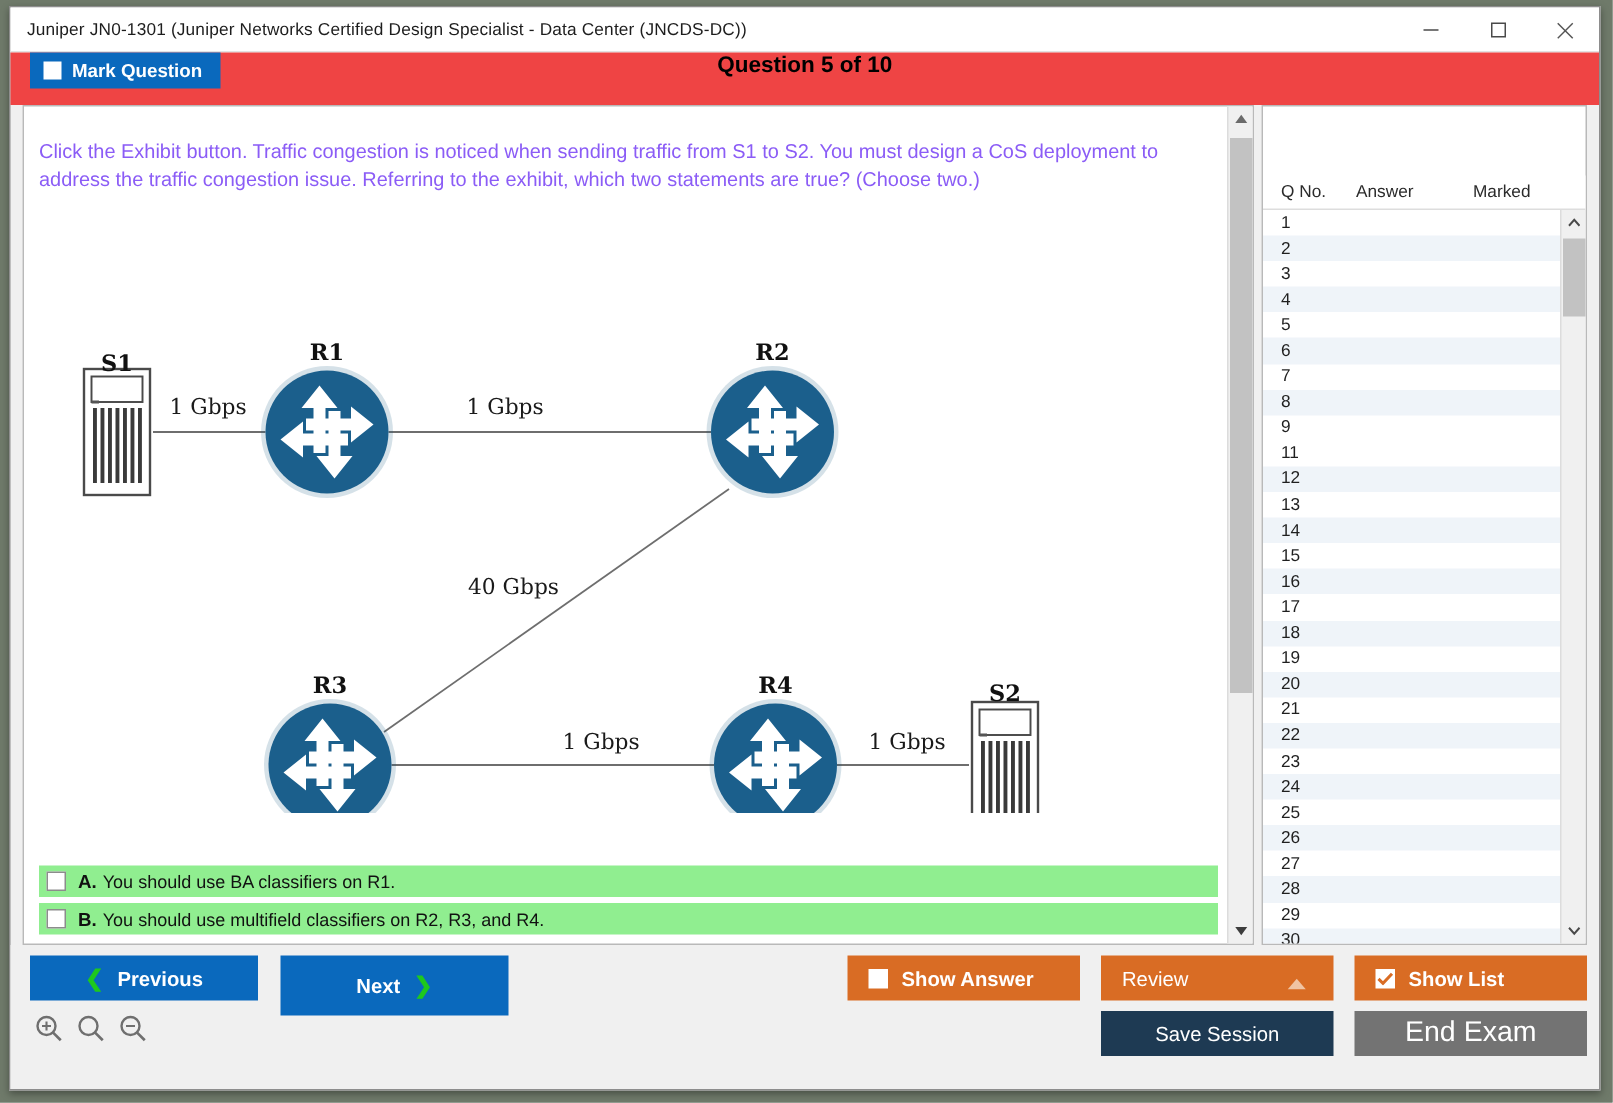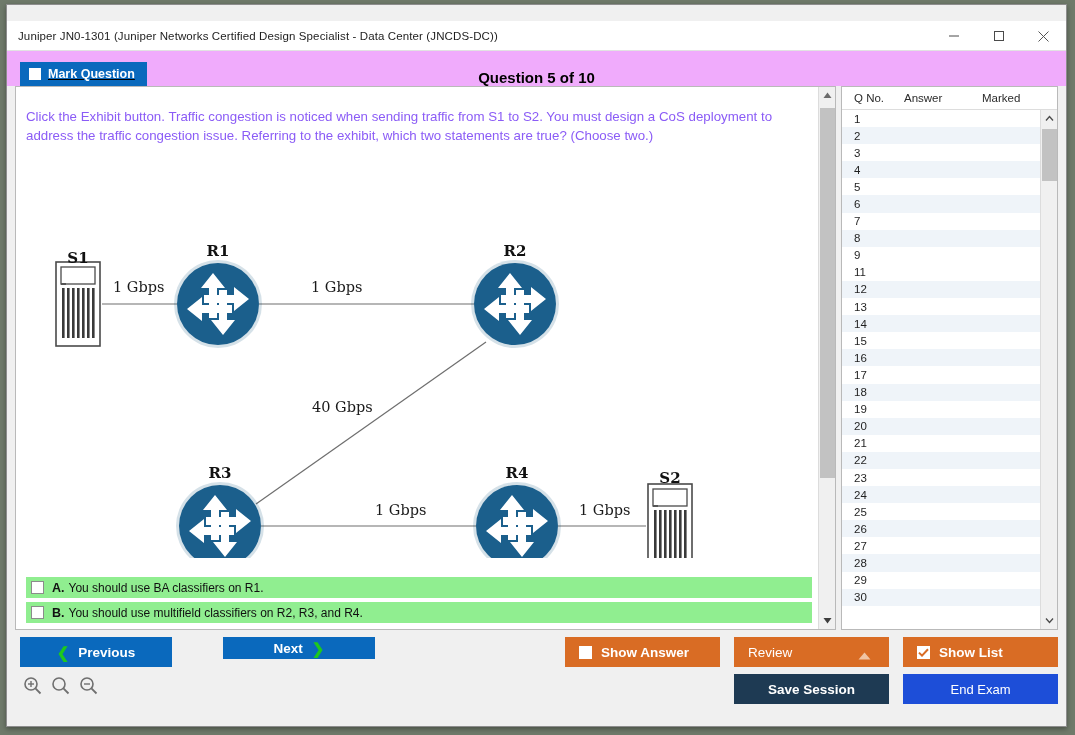--- a/index.html
+++ b/index.html
@@ -21,41 +21,40 @@
     box-shadow: 0 2px 5px rgba(0,0,0,.35);
     display: flex; flex-direction: column;
   }
 
   
   #title-bar {
     height: 30px; flex: 0 0 30px;
     background: #ffffff;
     display: flex; align-items: center;
     border-bottom: 1px solid #e2e2e2;
-    margin-top: 16px;
   }
   #title-text {
     font-size: 11.5px; color: #1d1d1d;
     padding-left: 11px; white-space: nowrap;
     letter-spacing: .01em;
   }
   #win-controls { margin-left: auto; display: flex; height: 100%; }
   .win-btn {
     width: 45px; height: 30px;
     display: flex; align-items: center; justify-content: center;
     cursor: default;
   }
   .win-btn svg { display: block; }
 
   
   #sub-header {
     height: 35px; flex: 0 0 35px;
-    background: #f0abfc;
-    position: relative;
-    display: flex; align-items: flex-end; text-decoration: underline;
+    background: #ef4444;
+    position: relative;
+    display: flex; align-items: flex-start;
   }
   #mark-question-btn {
     margin-left: 13px;
     height: 24px;
     background: #0a69bd;
     color: #ffffff;
     font-size: 12.5px; font-weight: bold;
     display: flex; align-items: center; gap: 7px;
     padding: 0 12px 0 9px;
     border: none; cursor: pointer;
@@ -166,20 +165,21 @@
     display: flex; flex-direction: column;
     background: #ffffff;
     border: 1px solid #b9b9b9;
   }
   #list-header {
     flex: 0 0 23px;
     display: flex; align-items: center;
     font-size: 11.5px; color: #2b2b2b;
     background: #ffffff;
     border-bottom: 1px solid #dddddd;
+    margin-top: 46px;
   }
   .lh-qno    { width: 62px; padding-left: 12px; }
   .lh-answer { width: 78px; }
   .lh-marked { flex: 1 1 auto; }
   #list-body-wrap { flex: 1 1 auto; display: flex; min-height: 0; }
   #list-rows {
     flex: 1 1 auto;
     overflow: hidden;
     position: relative;
   }
@@ -201,44 +201,44 @@
   }
   .btn {
     border: none; cursor: pointer;
     font-family: "Liberation Sans", sans-serif;
     font-size: 13.5px; font-weight: bold;
     color: #ffffff;
     display: flex; align-items: center; justify-content: center;
     position: absolute;
   }
   #btn-previous { left: 13px;  top: 7px;  width: 152px; height: 30px; background: #0a69bd; gap: 9px; }
-  #btn-next     { left: 180px; top: 7px;  width: 152px; height: 22px; background: #0a69bd; gap: 9px; margin-left: 36px; }
+  #btn-next     { left: 180px; top: 7px;  width: 152px; height: 40px; background: #0a69bd; gap: 9px; }
   .chev { color: #1ec81e; font-size: 15px; font-weight: bold; line-height: 1; }
 
   #btn-show-answer {
     left: 558px; top: 7px; width: 155px; height: 30px;
     background: #d96c24; gap: 9px; justify-content: flex-start; padding-left: 14px;
   }
   #btn-review {
     left: 727px; top: 7px; width: 155px; height: 30px;
     background: #d96c24; justify-content: flex-start; padding-left: 14px;
     font-weight: normal;
   }
   #review-caret { position: absolute; right: 18px; top: 11px; }
   #btn-show-list {
     left: 896px; top: 7px; width: 155px; height: 30px;
     background: #d96c24; gap: 9px; justify-content: flex-start; padding-left: 14px; align-items: center;
   }
   #btn-save-session {
     left: 727px; top: 44px; width: 155px; height: 30px;
-    background: #1e3a53; font-weight: bold; font-size: 13.5px;
+    background: #1e3a53; font-weight: normal; font-size: 13.5px;
   }
   #btn-end-exam {
     left: 896px; top: 44px; width: 155px; height: 30px;
-    background: #1d4ed8; font-weight: normal; font-size: 13px;
+    background: #737373; font-weight: normal; font-size: 19px;
   }
   .wc-check {
     width: 13px; height: 13px; background: #ffffff; flex: 0 0 13px;
     display: flex; align-items: center; justify-content: center;
   }
   .wc-check svg { display: block; }
 
   #zoom-controls {
     position: absolute; left: 16px; top: 46px;
     display: flex; align-items: center; gap: 9px;

